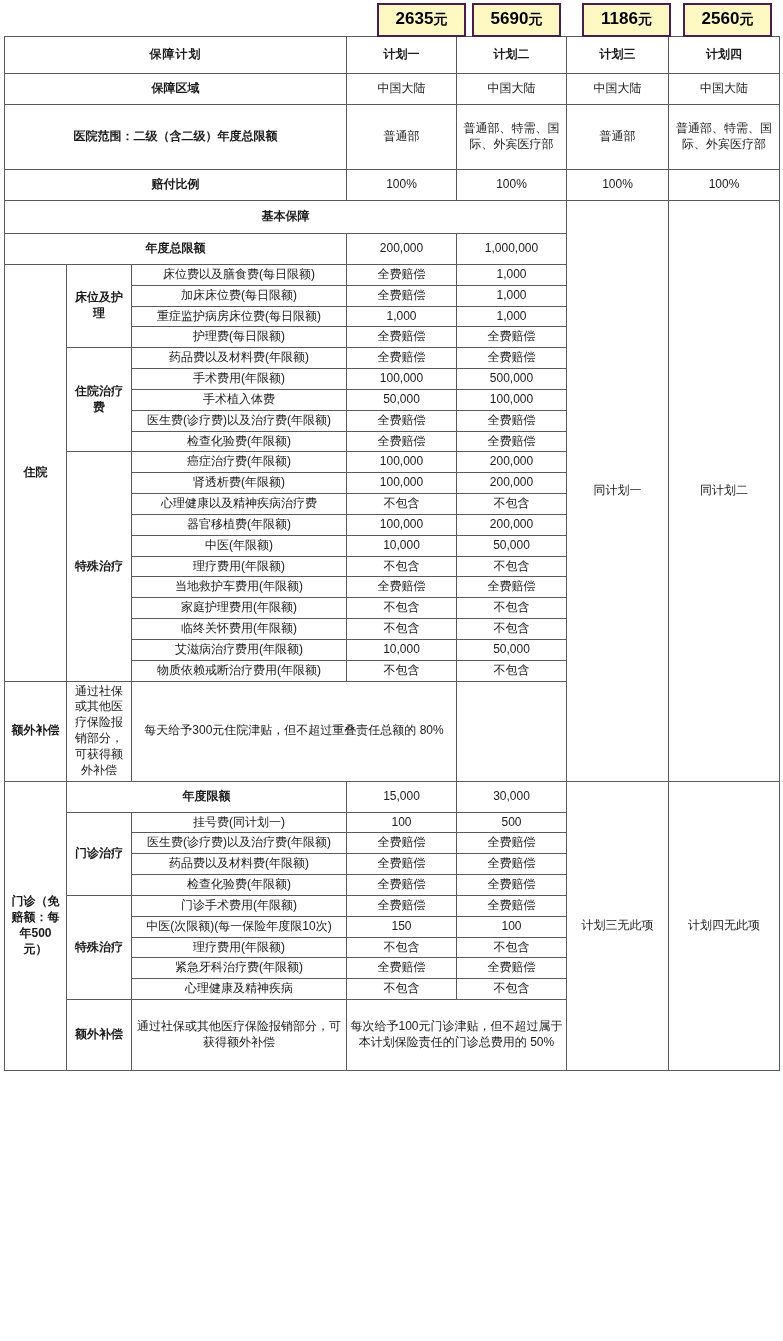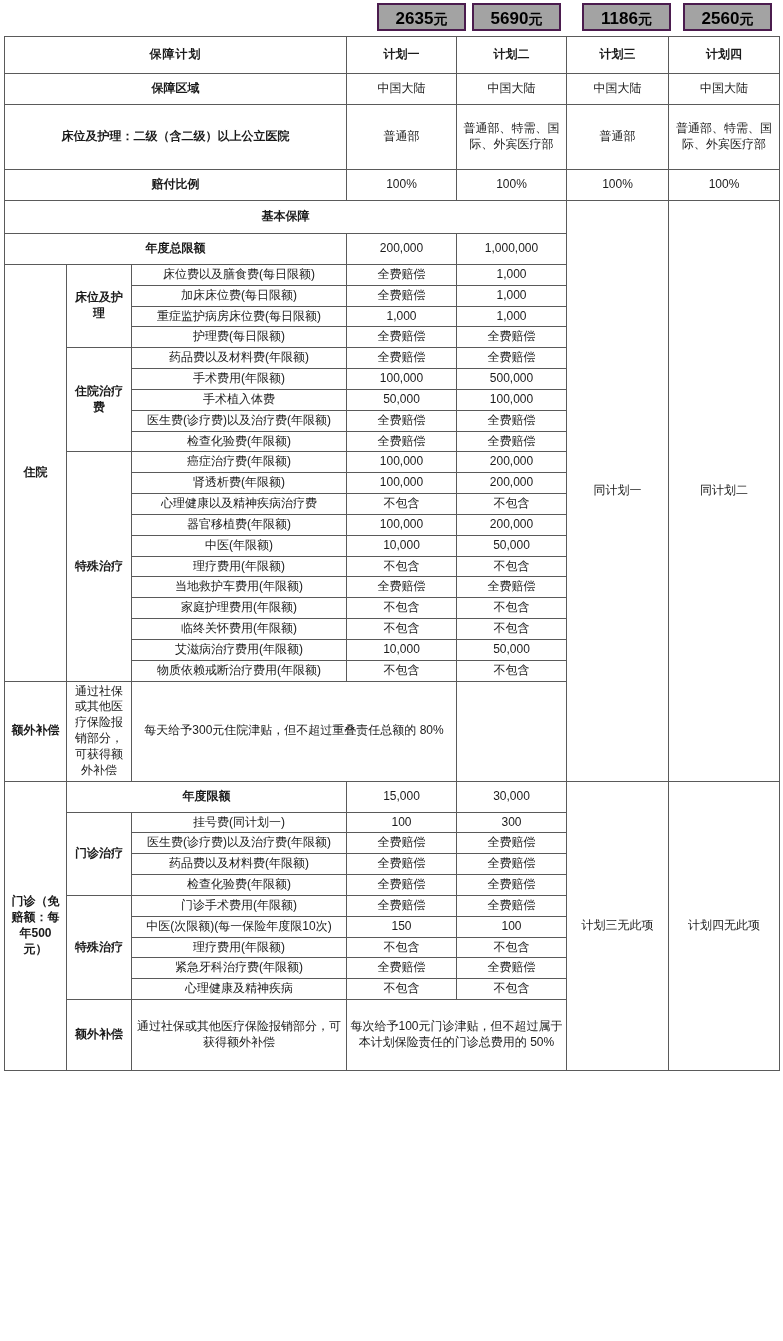--- a/index.html
+++ b/index.html
@@ -17,24 +17,24 @@
   }
 
   
   .badge-row{
     position:relative;
     height:36px;
   }
   .badge{
     position:absolute;
     top:3px;
-    height:28px;
+    height:34px;
     line-height:28px;
     border:2px solid #4b1c4e;
-    background:#a3a3a3;
+    background:#fef9c3;
     text-align:center;
     font-weight:bold;
     font-size:17px;
     color:#000;
     box-sizing:border-box;
     z-index:5;
   }
   .badge .unit{font-size:14px;font-weight:bold;}
 
   
@@ -100,21 +100,21 @@
 
       <tr>
         <td colspan="3" class="secthead" style="height:26px">保障区域</td>
         <td class="val">中国大陆</td>
         <td class="val">中国大陆</td>
         <td class="val">中国大陆</td>
         <td class="val">中国大陆</td>
       </tr>
 
       <tr>
-        <td colspan="3" class="secthead" style="height:60px">床位及护理：二级（含二级）以上公立医院</td>
+        <td colspan="3" class="secthead" style="height:60px">医院范围：二级（含二级）年度总限额</td>
         <td class="val">普通部</td>
         <td class="val">普通部、特需、国际、外宾医疗部</td>
         <td class="val">普通部</td>
         <td class="val">普通部、特需、国际、外宾医疗部</td>
       </tr>
 
       <tr>
         <td colspan="3" class="secthead" style="height:26px">赔付比例</td>
         <td class="val">100%</td>
         <td class="val">100%</td>
@@ -253,21 +253,21 @@
         <td class="val muted thick-top">15,000</td>
         <td class="val thick-top">30,000</td>
         <td rowspan="12" class="val thick-top">计划三无此项</td>
         <td rowspan="12" class="val thick-top">计划四无此项</td>
       </tr>
 
       <tr>
         <td rowspan="4" class="lbl">门诊治疗</td>
         <td class="item">挂号费(同计划一)</td>
         <td class="val">100</td>
-        <td class="val">300</td>
+        <td class="val">500</td>
       </tr>
       <tr>
         <td class="item">医生费(诊疗费)以及治疗费(年限额)</td>
         <td class="val">全费赔偿</td>
         <td class="val">全费赔偿</td>
       </tr>
       <tr>
         <td class="item">药品费以及材料费(年限额)</td>
         <td class="val">全费赔偿</td>
         <td class="val">全费赔偿</td>

